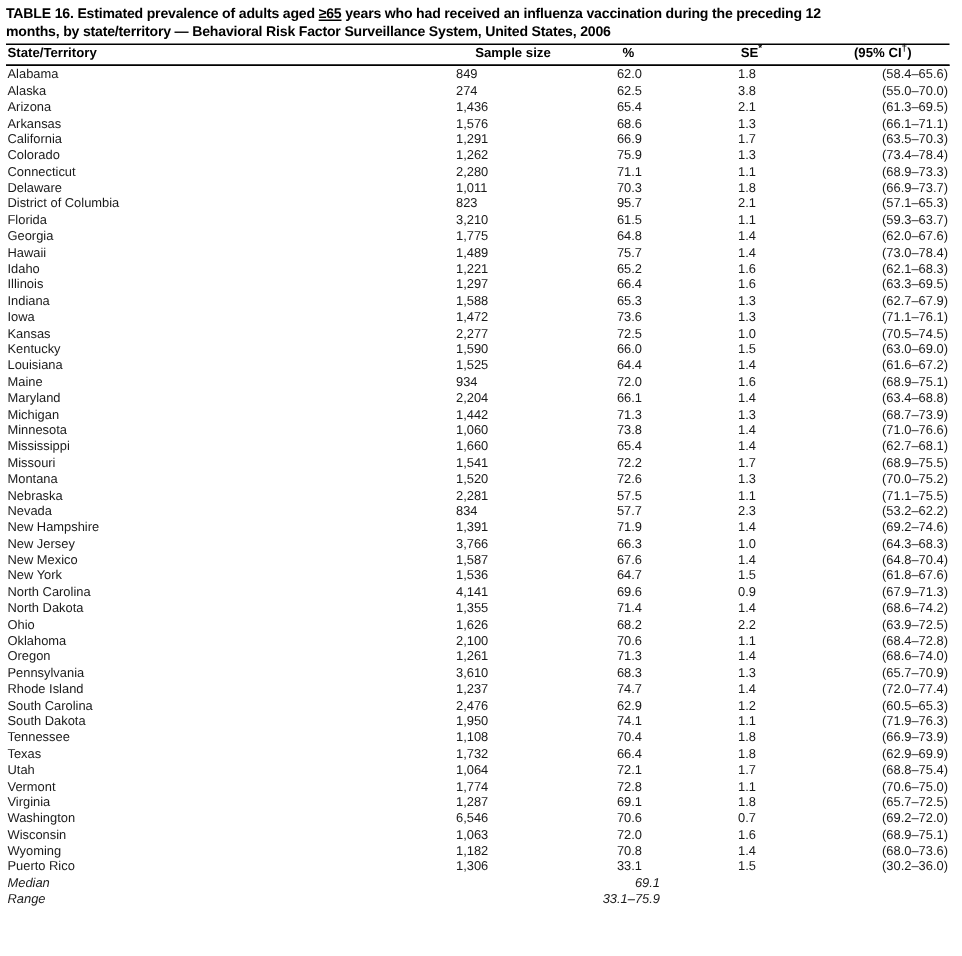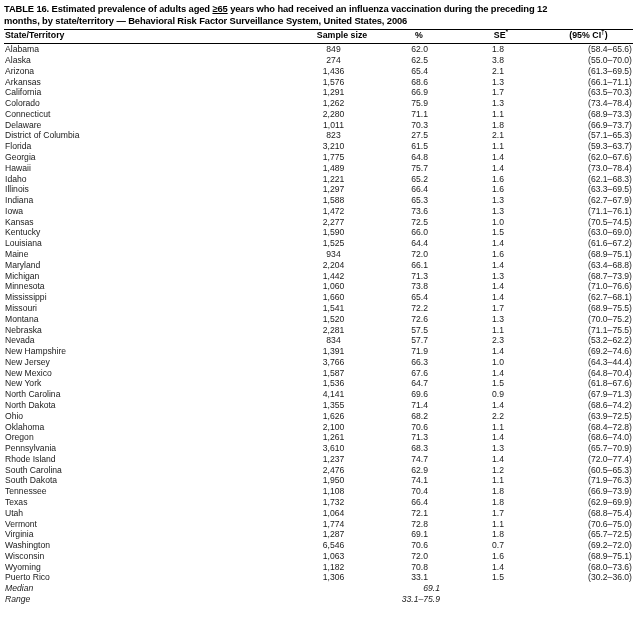--- a/index.html
+++ b/index.html
@@ -69,21 +69,21 @@
   .rule-head { border-bottom: 1.4px solid #000; }
 
   tbody td {
     padding: 0;
     height: 10.78px;
     line-height: 10.78px;
     white-space: nowrap;
     vertical-align: middle;
   }
   td.state  { text-align: left; padding-left: 1px; }
-  td.sample { text-align: center; padding-right: 17px; }
+  td.sample { text-align: left; padding-right: 17px; }
   td.pct    { text-align: right; padding-right: 30px; }
   td.se     { text-align: right; padding-right: 40px; }
   td.ci     { text-align: right; padding-right: 1px; }
 
   tr.summary td { font-style: italic; margin-left: 18px; }
   tr.summary td.pct-wide {
     text-align: right;
     padding-right: 18px;
   }
   .sup {
@@ -172,21 +172,21 @@
         <tr>
           <td class="state">Delaware</td>
           <td class="sample">1,011</td>
           <td class="pct">70.3</td>
           <td class="se">1.8</td>
           <td class="ci">(66.9–73.7)</td>
         </tr>
         <tr>
           <td class="state">District of Columbia</td>
           <td class="sample">823</td>
-          <td class="pct">27.5</td>
+          <td class="pct">95.7</td>
           <td class="se">2.1</td>
           <td class="ci">(57.1–65.3)</td>
         </tr>
         <tr>
           <td class="state">Florida</td>
           <td class="sample">3,210</td>
           <td class="pct">61.5</td>
           <td class="se">1.1</td>
           <td class="ci">(59.3–63.7)</td>
         </tr>
@@ -321,21 +321,21 @@
           <td class="sample">1,391</td>
           <td class="pct">71.9</td>
           <td class="se">1.4</td>
           <td class="ci">(69.2–74.6)</td>
         </tr>
         <tr>
           <td class="state">New Jersey</td>
           <td class="sample">3,766</td>
           <td class="pct">66.3</td>
           <td class="se">1.0</td>
-          <td class="ci">(64.3–44.4)</td>
+          <td class="ci">(64.3–68.3)</td>
         </tr>
         <tr>
           <td class="state">New Mexico</td>
           <td class="sample">1,587</td>
           <td class="pct">67.6</td>
           <td class="se">1.4</td>
           <td class="ci">(64.8–70.4)</td>
         </tr>
         <tr>
           <td class="state">New York</td>

